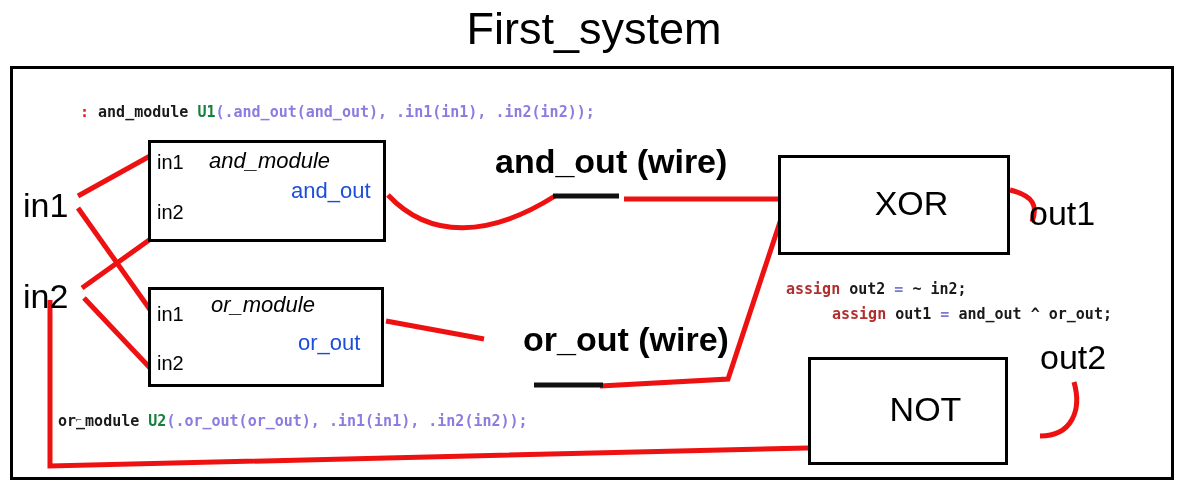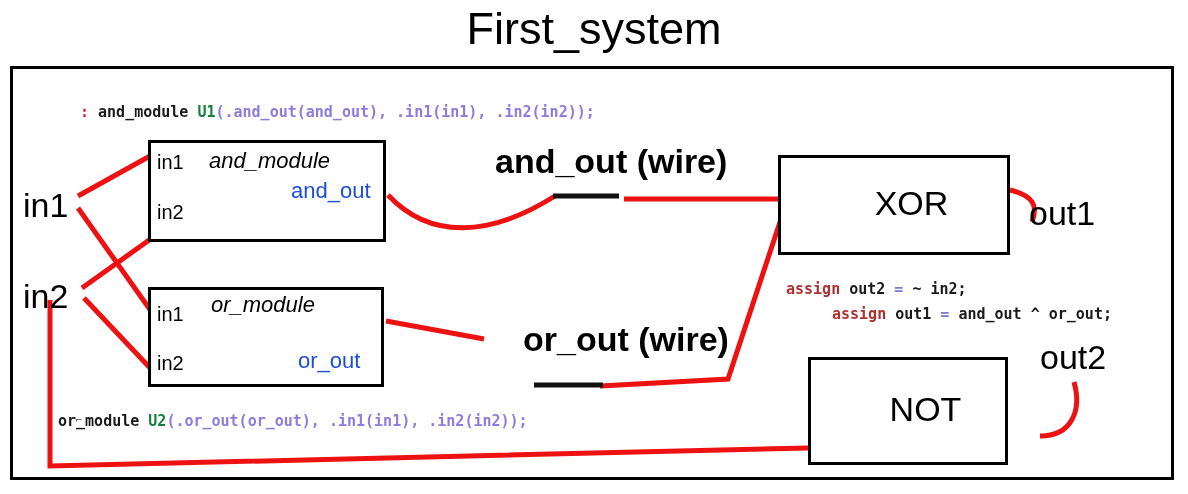--- a/index.html
+++ b/index.html
@@ -96,21 +96,21 @@
   }
   
   #and-title { left: 58px; top: 5px; }
   #and-in1 { left: 6px; top: 8px; }
   #and-in2 { left: 6px; top: 58px; }
   #and-out-port { left: 140px; top: 35px; }
   
   #or-title { left: 60px; top: 2px; }
   #or-in1 { left: 6px; top: 13px; }
   #or-in2 { left: 6px; top: 62px; }
-  #or-out-port { left: 147px; top: 58px; }
+  #or-out-port { left: 147px; top: 40px; }
   
   #xor-label { top: 26px; }
   #not-label { top: 30px; }
 
   
   .biglabel {
     position: absolute;
     font-size: 34px;
     color: #000000;
     white-space: nowrap;

